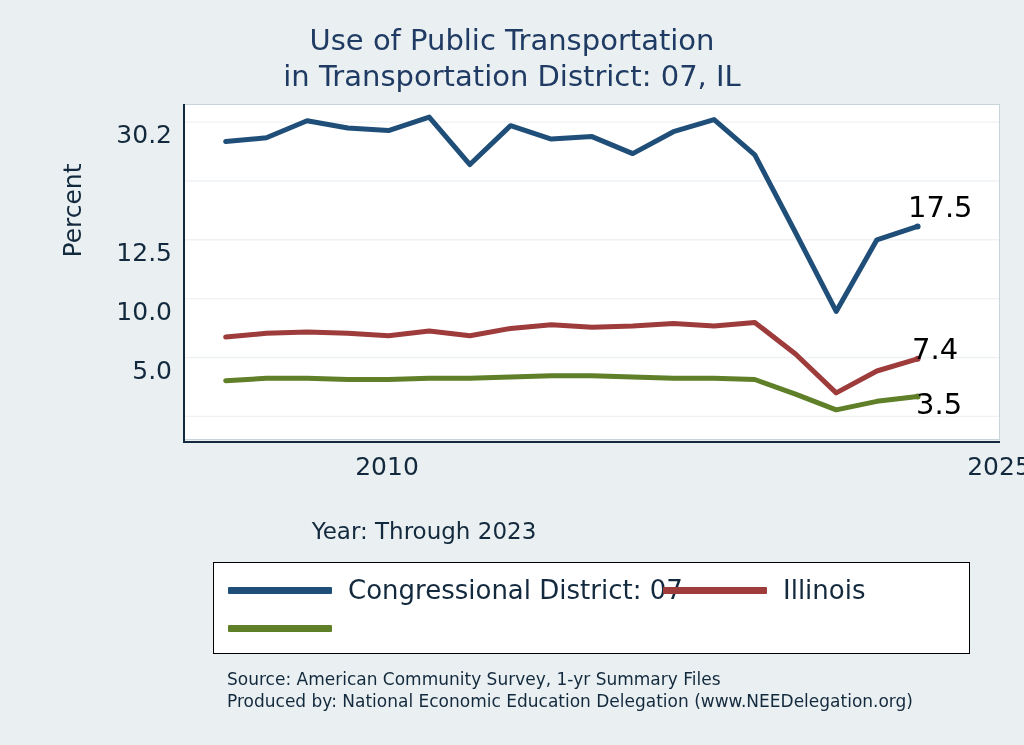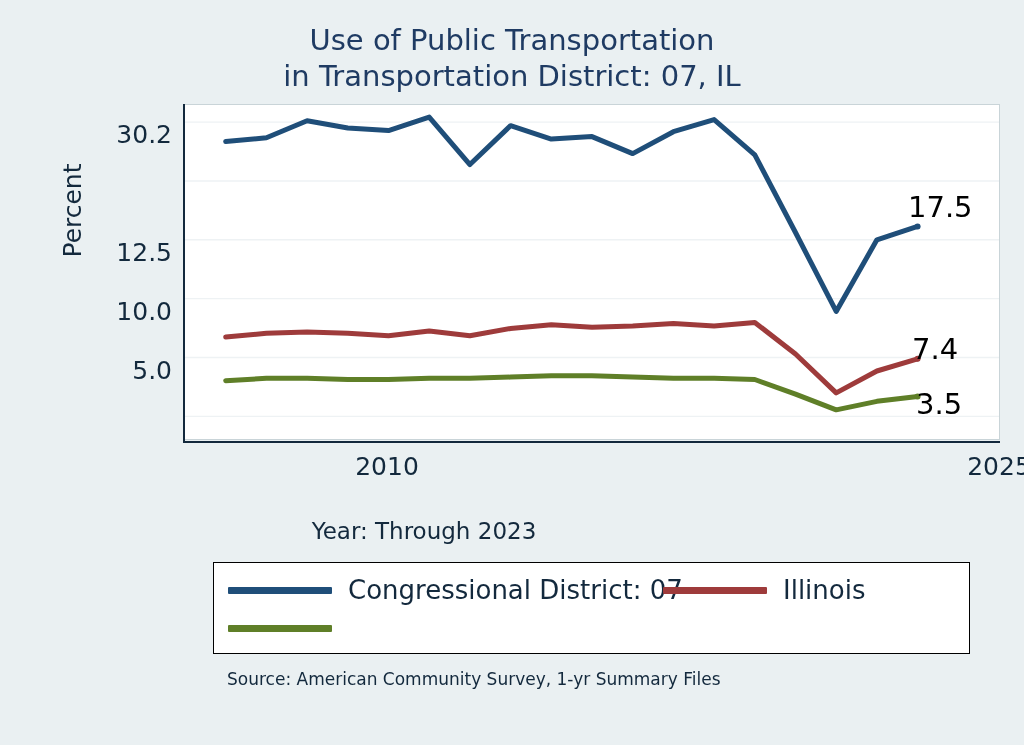--- a/index.html
+++ b/index.html
@@ -212,15 +212,16 @@
     </div>
     <div class="legend-row">
       <div class="legend-item first">
         <span class="legend-swatch" style="background:#5f7f28;"></span>
       </div>
     </div>
   </div>
 
   <div class="footer">
     <div>Source: American Community Survey, 1-yr Summary Files</div>
+    <div>Produced by: National Economic Education Delegation (www.NEEDelegation.org)</div>
   </div>
 
 </div>
 
 </body></html>

